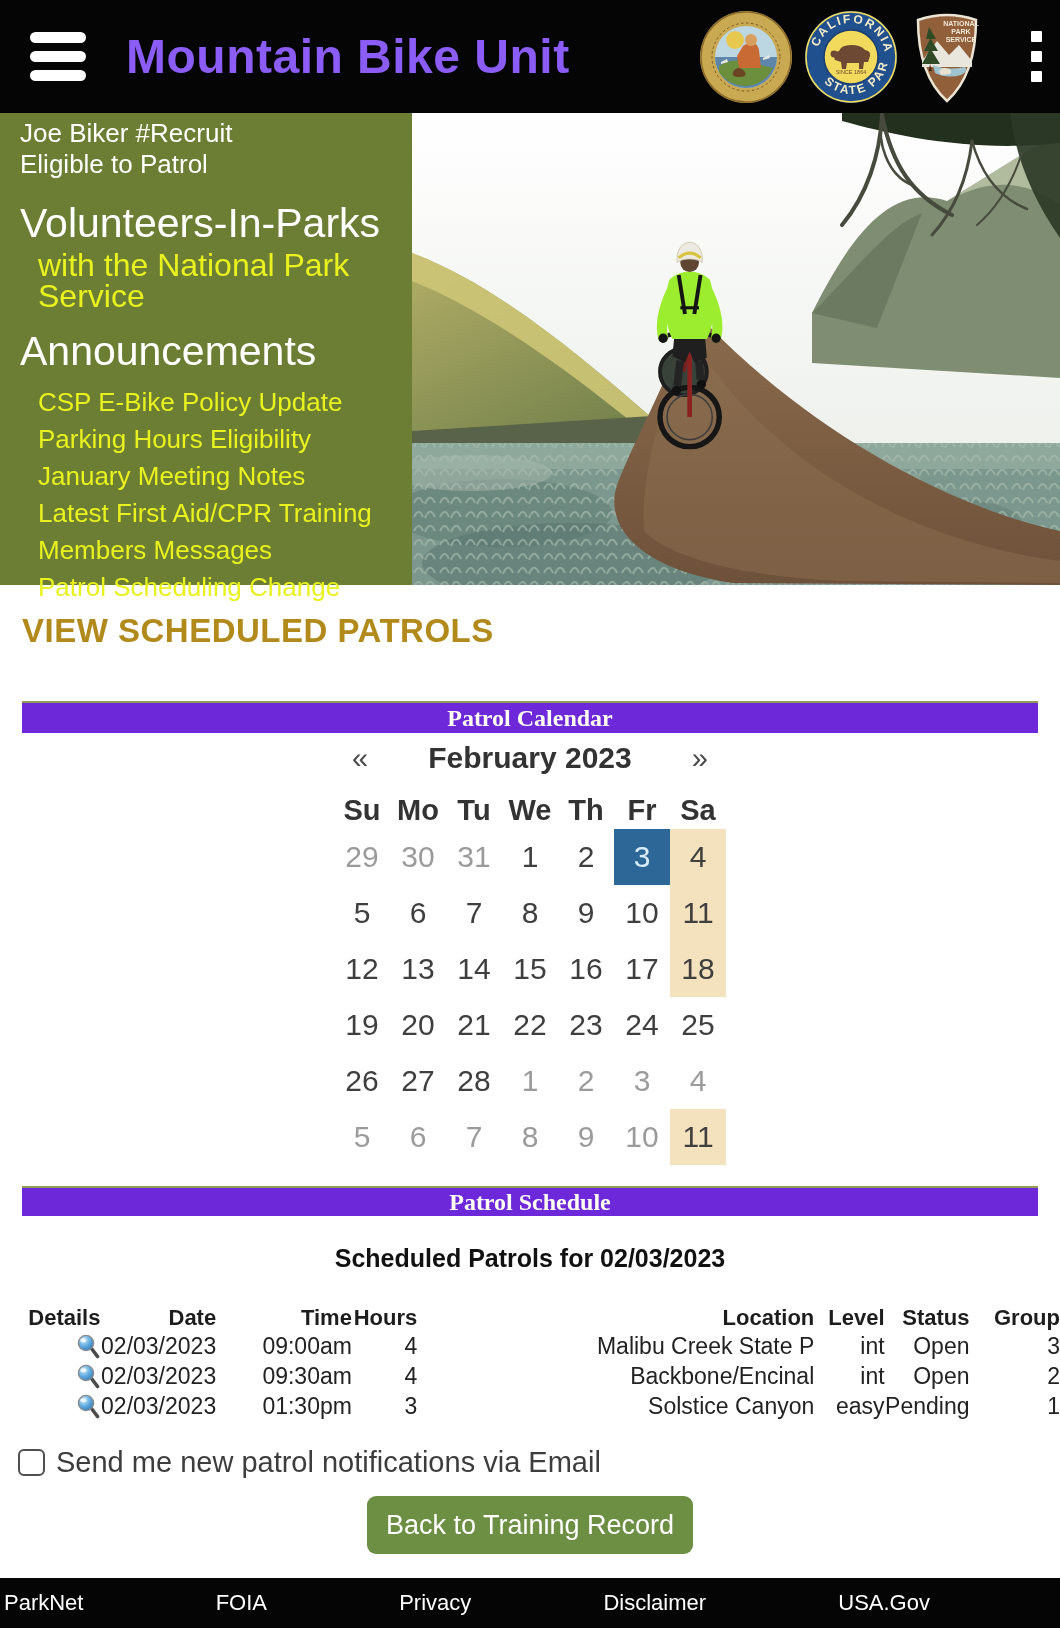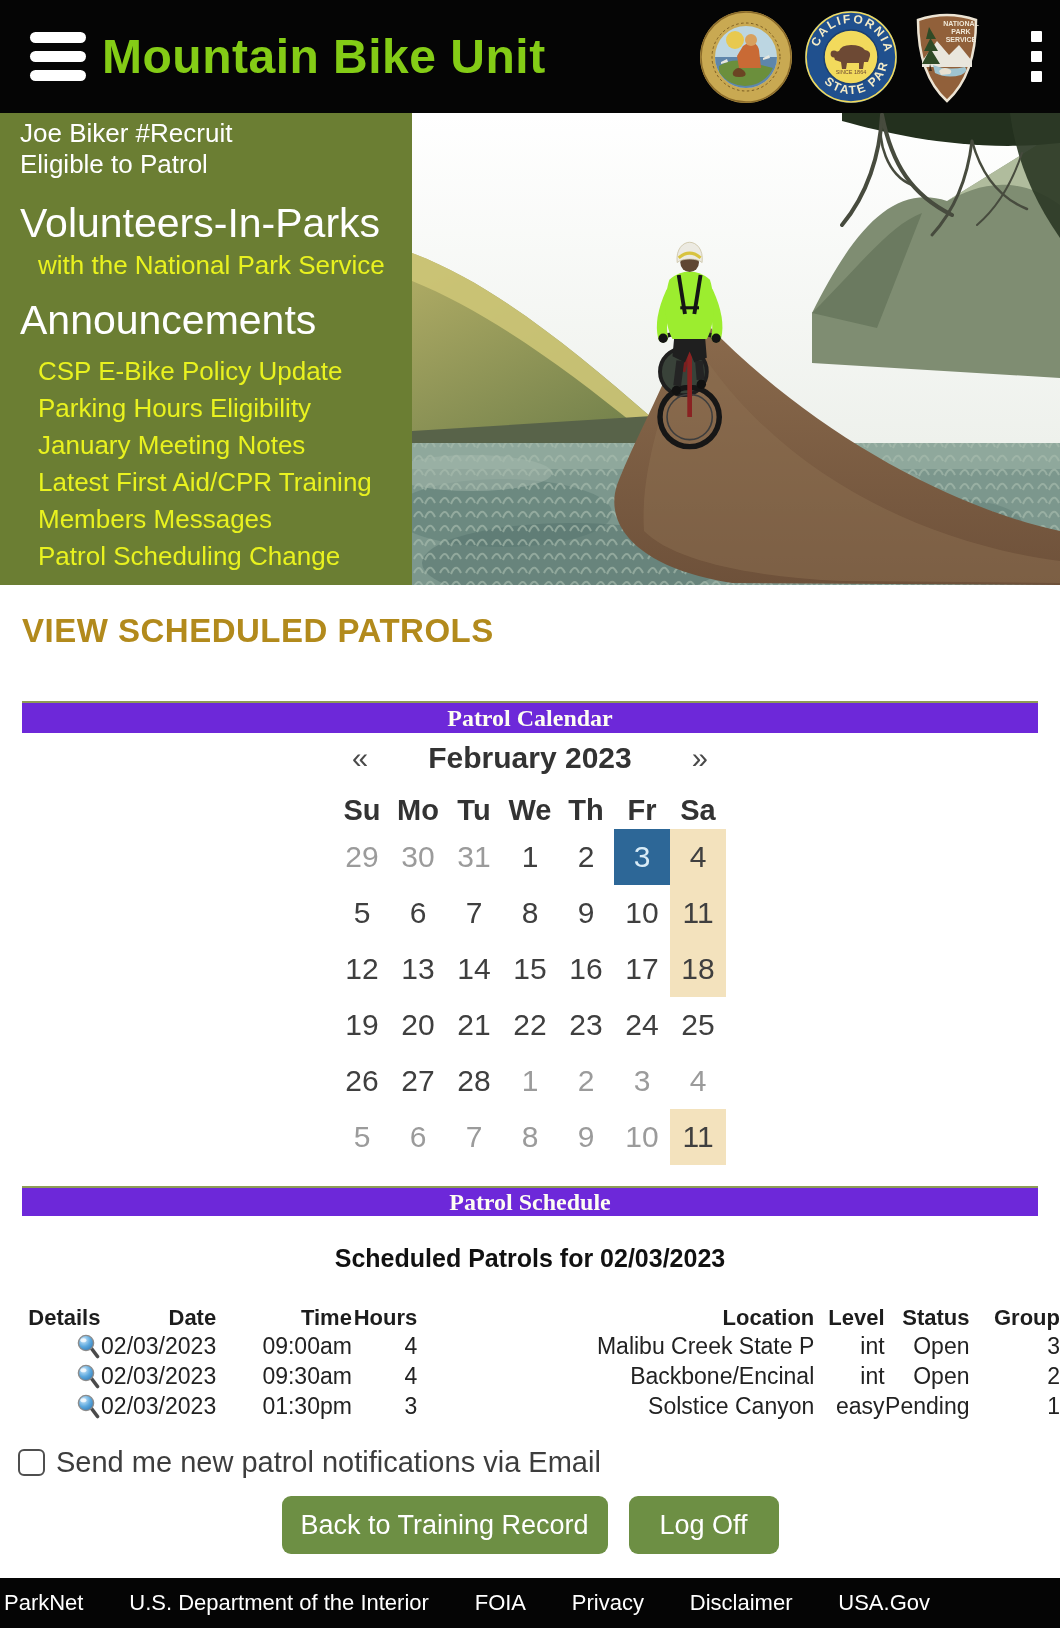--- a/index.html
+++ b/index.html
@@ -7,32 +7,32 @@
   body {
     width:1060px; height:1628px; overflow:hidden;
     display:flex; flex-direction:column;
     background:#ffffff;
     font-family:"Liberation Sans", sans-serif;
   }
   
   .header { height:113px; background:#050505; display:flex; align-items:center; flex-shrink:0; }
   .hamburger { width:56px; margin-left:30px; display:flex; flex-direction:column; gap:8px; cursor:pointer; }
   .hamburger span { height:11px; background:#fff; border-radius:6px; }
-  .app-title { color:#84cc16; font-size:48px; font-weight:bold; margin-left:16px; letter-spacing:0.5px; white-space:nowrap; }
+  .app-title { color:#8b5cf6; font-size:48px; font-weight:bold; margin-left:40px; letter-spacing:0.5px; white-space:nowrap; }
   .logos { margin-left:auto; display:flex; align-items:center; gap:11px; }
   .kebab { margin:0 18px 0 46px; display:flex; flex-direction:column; gap:9px; cursor:pointer; }
   .kebab span { width:11px; height:11px; background:#fff; border-radius:1px; }
 
   
   .hero { height:472px; display:flex; flex-shrink:0; }
   .sidebar { width:412px; background:#6b7e33; padding:5px 0 0 20px; flex-shrink:0; }
   .user-name  { color:#ffffff; font-size:26px; line-height:31px; }
   .user-status{ color:#ffffff; font-size:26px; line-height:31px; }
   .program-title { color:#ffffff; font-size:41px; line-height:46px; margin-top:20px; }
-  .program-subtitle { color:#e9f21f; font-size:26px; line-height:31px; margin:4px 0 0 18px; }
+  .program-subtitle { color:#e9f21f; font-size:32px; line-height:31px; margin:4px 0 0 18px; }
   .annc-title { color:#ffffff; font-size:41px; line-height:46px; margin-top:16px; }
   .annc-list { margin-top:10px; }
   .annc-link { display:block; color:#e9f21f; font-size:26px; line-height:37px; margin-left:18px; cursor:pointer; text-decoration:none; white-space:nowrap; }
   .photo { flex:1; position:relative; overflow:hidden; }
   .photo svg { display:block; width:648px; height:472px; }
 
   
   .main { display:flex; flex-direction:column; }
   .page-title { color:#b28a1c; font-size:33px; font-weight:bold; margin:27px 0 0 22px; letter-spacing:0.5px; }
   .section-bar { margin:0 22px; height:32px; background:#6d28d9; border-top:2px solid #8e9c55;
@@ -400,24 +400,22 @@
       </tbody>
   </table>
 
   <div class="optin">
     <input type="checkbox" id="optin-cb" style="">
     <label for="optin-cb">Send me new patrol notifications via Email</label>
   </div>
 
   <div class="btn-row">
     <button class="btn btn-back">Back to Training Record</button>
-    <button class="btn btn-logoff">Log Off</button>
   </div>
 </div>
 
 <div class="footer">
     <a class="footer-link">ParkNet</a>
-    <a class="footer-link">U.S. Department of the Interior</a>
     <a class="footer-link">FOIA</a>
     <a class="footer-link">Privacy</a>
     <a class="footer-link">Disclaimer</a>
     <a class="footer-link">USA.Gov</a>
   </div>
 
 </body></html>

